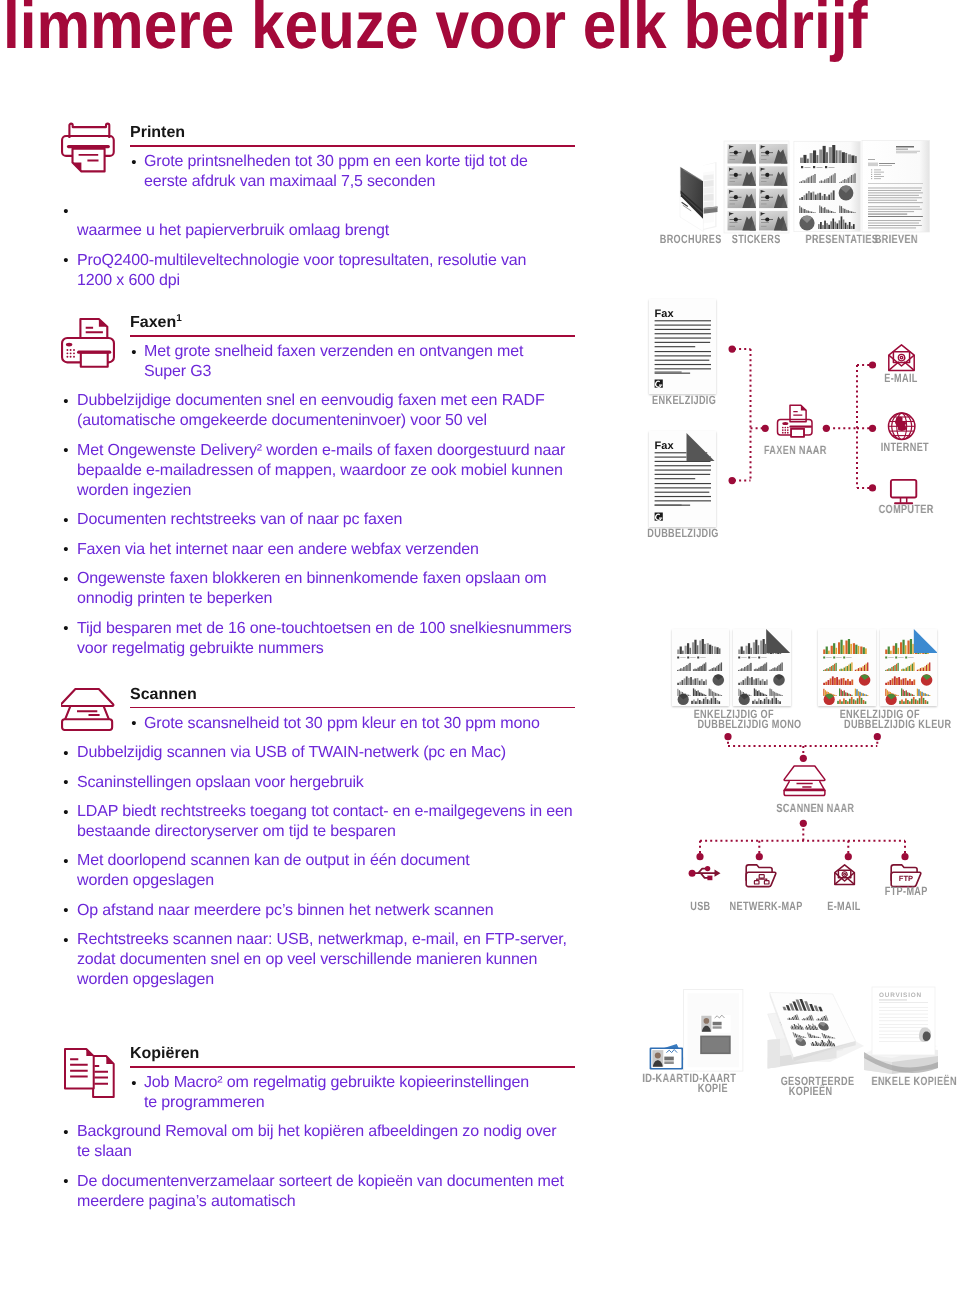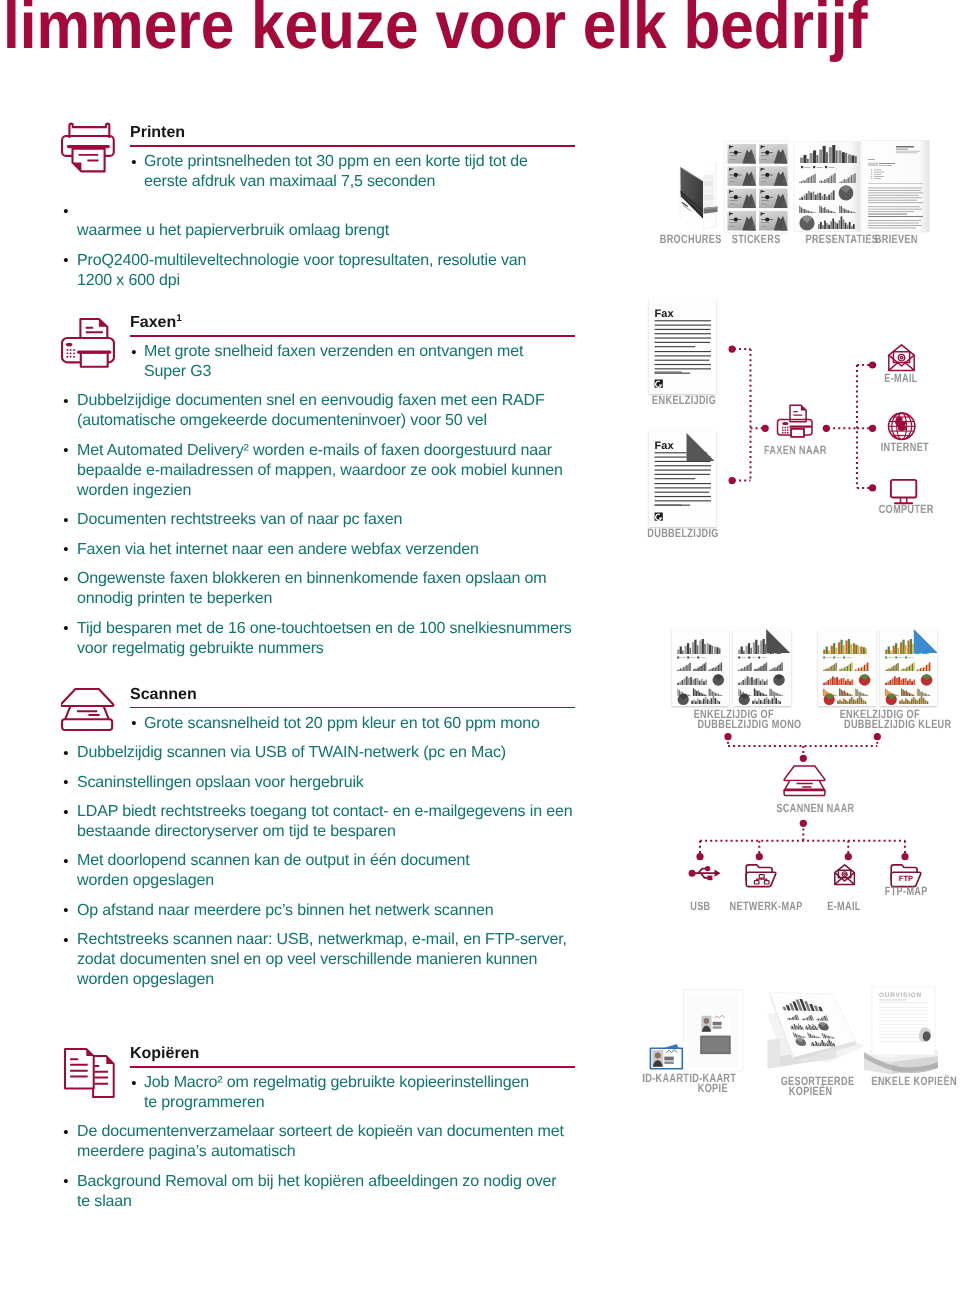--- a/index.html
+++ b/index.html
@@ -9,21 +9,21 @@
   
   .title{position:absolute;left:3px;top:-8px;color:#a4093a;font-weight:700;font-size:67px;
          line-height:1;white-space:nowrap;transform:scaleX(0.9);transform-origin:left top;}
 
   
   .section{position:absolute;left:0;width:960px;}
   .sec-icon{position:absolute;left:56px;top:0;width:70px;}
   .sec-head{position:absolute;left:130px;top:0;font-size:16px;line-height:16px;font-weight:700;color:#161616;}
   .sec-rule{position:absolute;left:130px;width:445px;height:1.7px;background:#a4093a;}
   .col{position:absolute;left:56px;width:506px;}
-  .bl{position:relative;font-size:16px;line-height:19.95px;letter-spacing:-0.15px;color:#0f766e;margin:0 0 9.55px 0;padding-left:21px;white-space:nowrap;}
+  .bl{position:relative;font-size:16px;line-height:19.95px;letter-spacing:-0.15px;color:#6d28d9;margin:0 0 9.55px 0;padding-left:21px;white-space:nowrap;}
   .bl:before{content:"\2022";position:absolute;left:7.2px;top:0.5px;font-size:15px;color:#111;}
   .bl.indent{padding-left:88px;width:414px;}
   .bl.indent:before{left:75.3px;}
   sup{font-size:10px;line-height:0;vertical-align:super;}
 
   
   .illus{position:absolute;}
   .cap{position:absolute;font-size:12px;font-weight:700;letter-spacing:0.45px;color:#949494;text-align:center;line-height:10.2px;white-space:pre;}
   .cap span{display:inline-block;transform:scaleX(0.76);transform-origin:center;-webkit-font-smoothing:antialiased;backface-visibility:hidden;}
   .sheet{position:absolute;background:#fdfdfd;box-shadow:0 1px 2px rgba(0,0,0,.22);}
@@ -384,21 +384,21 @@
             <circle cx="9.6" cy="38.75" r="0.95"></circle>
             <circle cx="13" cy="38.75" r="0.95"></circle>
         </g>
       </svg>
     </div>
     <div class="sec-head"><span>Faxen</span><sup>1</sup></div>
     <div class="sec-rule" style="top:20.3px"></div>
     <div class="col" style="top:27px">
         <p class="bl indent"><span>Met grote snelheid faxen verzenden en ontvangen met</span><br><span>Super G3</span></p>
         <p class="bl"><span>Dubbelzijdige documenten snel en eenvoudig faxen met een RADF</span><br><span>(automatische omgekeerde documenteninvoer) voor 50 vel</span></p>
-        <p class="bl"><span>Met Automated Delivery² worden e-mails of faxen doorgestuurd naar</span><br><span>bepaalde e-mailadressen of mappen, waardoor ze ook mobiel kunnen</span><br><span>worden ingezien</span></p>
+        <p class="bl"><span>Met Ongewenste Delivery² worden e-mails of faxen doorgestuurd naar</span><br><span>bepaalde e-mailadressen of mappen, waardoor ze ook mobiel kunnen</span><br><span>worden ingezien</span></p>
         <p class="bl"><span>Documenten rechtstreeks van of naar pc faxen</span></p>
         <p class="bl"><span>Faxen via het internet naar een andere webfax verzenden</span></p>
         <p class="bl"><span>Ongewenste faxen blokkeren en binnenkomende faxen opslaan om</span><br><span>onnodig printen te beperken</span></p>
         <p class="bl"><span>Tijd besparen met de 16 one-touchtoetsen en de 100 snelkiesnummers</span><br><span>voor regelmatig gebruikte nummers</span></p>
       </div>
   </div>
 
   <div class="illus" style="left:640px;top:290px;width:320px;height:250px">
     <svg width="320" height="250" viewBox="0 0 320 250">
 
@@ -549,21 +549,21 @@
         <rect x="1.05" y="31.2" width="50.1" height="10.75" rx="2.6" fill="#fff"></rect>
 
         <path d="M16 23.3h20.3M27.5 27h11.1" stroke-width="2" stroke-linecap="butt"></path>
 
         <path d="M14.4 1.05h23.4l14.3 15.2a1 1 0 0 1 -0.75 1.7H0.85a1 1 0 0 1 -0.75 -1.7z" fill="#fff" stroke-linejoin="round"></path>
       </svg>
     </div>
     <div class="sec-head">Scannen</div>
     <div class="sec-rule" style="top:20.3px"></div>
     <div class="col" style="top:27px">
-        <p class="bl indent"><span>Grote scansnelheid tot 20 ppm kleur en tot 60 ppm mono</span></p>
+        <p class="bl indent"><span>Grote scansnelheid tot 30 ppm kleur en tot 30 ppm mono</span></p>
         <p class="bl"><span>Dubbelzijdig scannen via USB of TWAIN-netwerk (pc en Mac)</span></p>
         <p class="bl"><span>Scaninstellingen opslaan voor hergebruik</span></p>
         <p class="bl"><span>LDAP biedt rechtstreeks toegang tot contact- en e-mailgegevens in een</span><br><span>bestaande directoryserver om tijd te besparen</span></p>
         <p class="bl"><span>Met doorlopend scannen kan de output in één document</span><br><span>worden opgeslagen</span></p>
         <p class="bl"><span>Op afstand naar meerdere pc’s binnen het netwerk scannen</span></p>
         <p class="bl"><span>Rechtstreeks scannen naar: USB, netwerkmap, e-mail, en FTP-server,</span><br><span>zodat documenten snel en op veel verschillende manieren kunnen</span><br><span>worden opgeslagen</span></p>
       </div>
   </div>
 
   <div class="illus" style="left:640px;top:620px;width:320px;height:300px">
@@ -1139,22 +1139,22 @@
         <path d="M30.4 18.1h4.8M30.4 23.7h13.6M30.4 29.6h13.6M30.4 35.7h13.6" stroke-width="2" stroke-linecap="butt"></path>
         <path d="M1 1h21.3l7.4 7.1v32.3H1z" fill="#fff" stroke-linejoin="round"></path>
         <path d="M22.3 1 29.7 8.1h-7.4z" fill="#9c0b39" stroke="none"></path>
         <path d="M6.1 11.2h8.2M6.1 16.8h17.6M6.1 22.7h17.6M6.1 28.4h17.6" stroke-width="2" stroke-linecap="butt"></path>
       </svg>
     </div>
     <div class="sec-head">Kopiëren</div>
     <div class="sec-rule" style="top:20.3px"></div>
     <div class="col" style="top:27px">
         <p class="bl indent"><span>Job Macro² om regelmatig gebruikte kopieerinstellingen</span><br><span>te programmeren</span></p>
+        <p class="bl"><span>Background Removal om bij het kopiëren afbeeldingen zo nodig over</span><br><span>te slaan</span></p>
         <p class="bl"><span>De documentenverzamelaar sorteert de kopieën van documenten met</span><br><span>meerdere pagina’s automatisch</span></p>
-        <p class="bl"><span>Background Removal om bij het kopiëren afbeeldingen zo nodig over</span><br><span>te slaan</span></p>
       </div>
   </div>
 
   <div class="illus" style="left:640px;top:980px;width:320px;height:120px">
     <svg width="320" height="120" viewBox="0 0 320 120">
       <defs>
         <linearGradient id="stack" x1="0" y1="0" x2="0" y2="1">
           <stop offset="0" stop-color="#ffffff"></stop>
             <stop offset="1" stop-color="#dcdcdc"></stop>
         </linearGradient>

